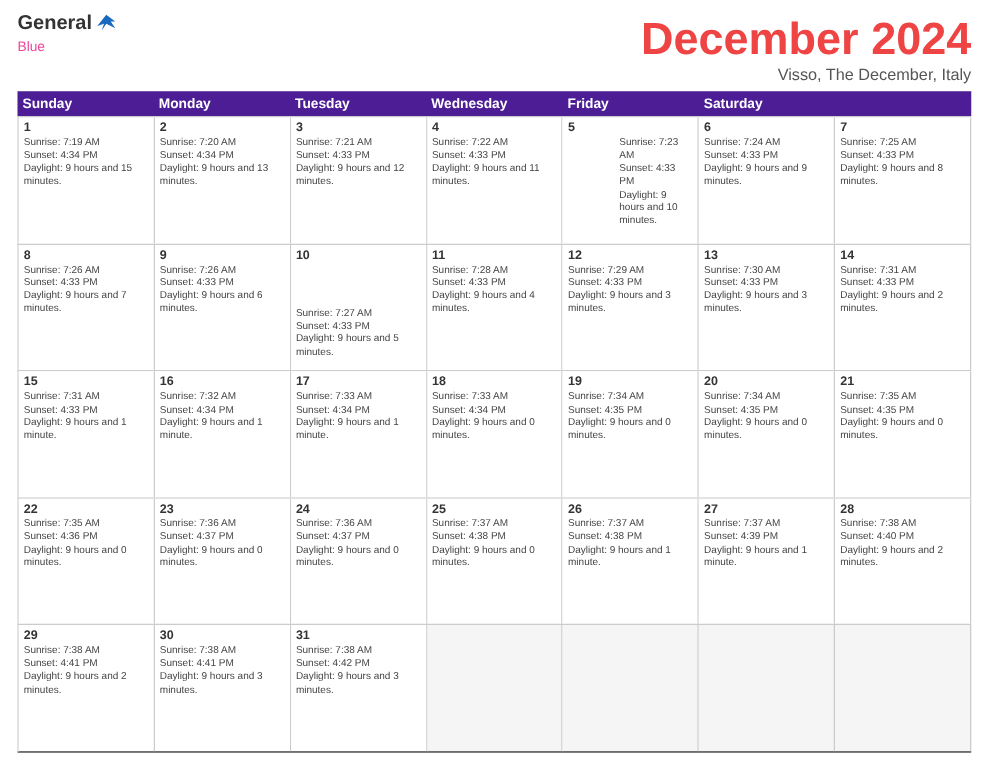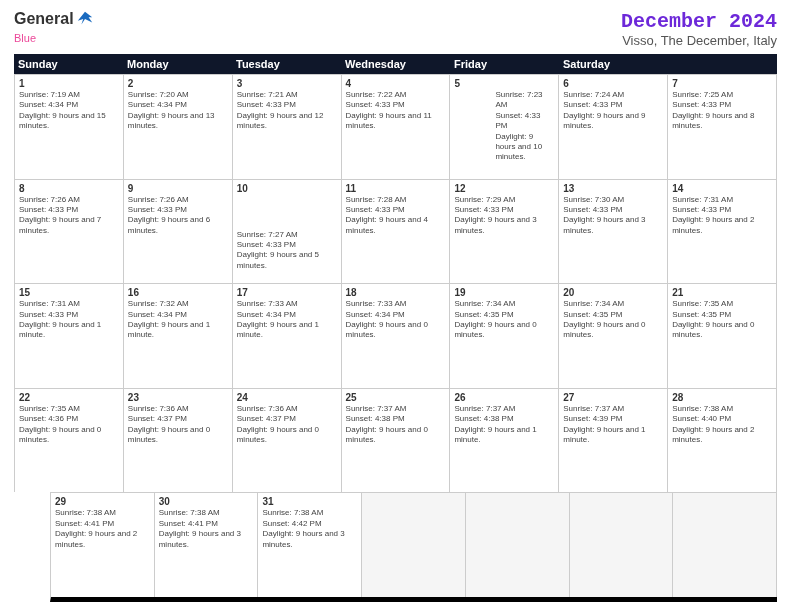--- a/index.html
+++ b/index.html
@@ -44,38 +44,37 @@
     }
     .logo-icon {
       width: 18px;
       height: 18px;
       margin-left: 2px;
     }
     .title-section {
       text-align: right;
     }
     .month-title {
-      font-size: 20px;
+      font-size: 36px;
       font-weight: bold;
-      color: #6d28d9;
-      font-family: Liberation Mono, monospace;
+      color: #ef4444;
     }
     .location {
       font-size: 13px;
       color: #555;
     }
     .calendar {
       flex: 1;
       display: flex;
       flex-direction: column;
     }
     .cal-header {
       display: grid;
       grid-template-columns: repeat(7, 1fr);
-      background: #0f172a;
+      background: #4c1d95;
     }
     .cal-header-cell {
       color: white;
       font-size: 11px;
       font-weight: bold;
       padding: 4px 4px;
       text-align: left;
     }
     .cal-body {
       display: flex;
@@ -83,22 +82,21 @@
       flex: 1;
     }
     .cal-row {
       display: grid;
       grid-template-columns: repeat(7, 1fr);
       flex: 1;
       border-left: 1px solid #ccc;
       border-top: 1px solid #ccc;
     }
     .cal-row:last-child {
-      border-bottom: 5px solid #000000;
-      margin-left: 36px;
+      border-bottom: 1px solid #000000;
     }
     .cal-cell {
       border-right: 1px solid #ccc;
       padding: 3px 4px;
       font-size: 8.5px;
       color: #333;
       vertical-align: top;
       background: #fff;
       min-height: 0;
     }

